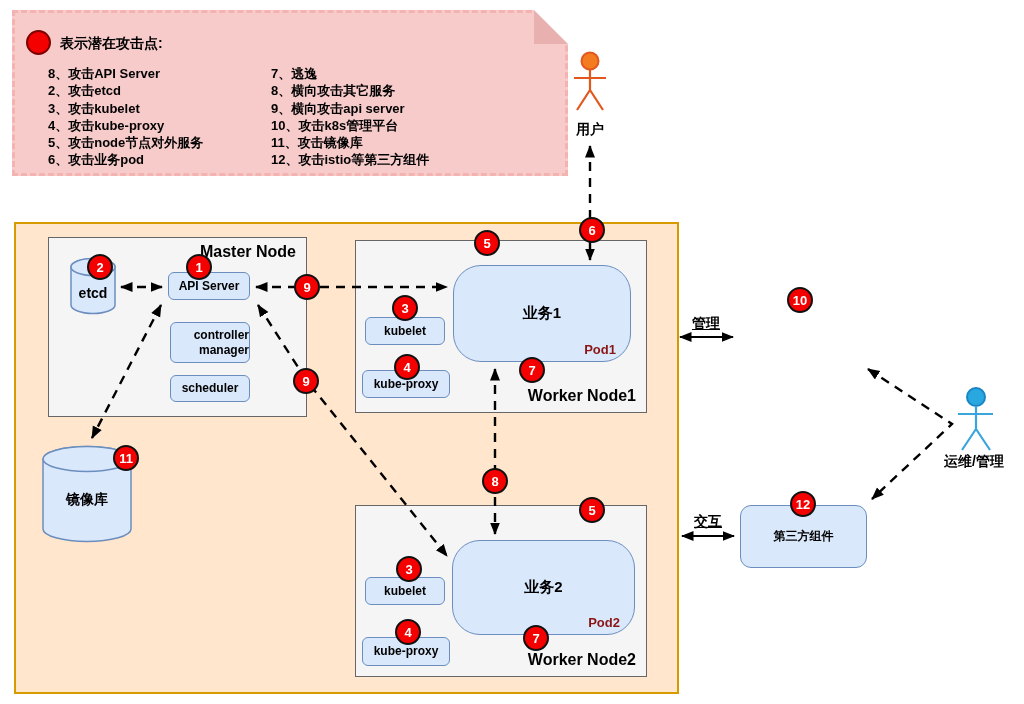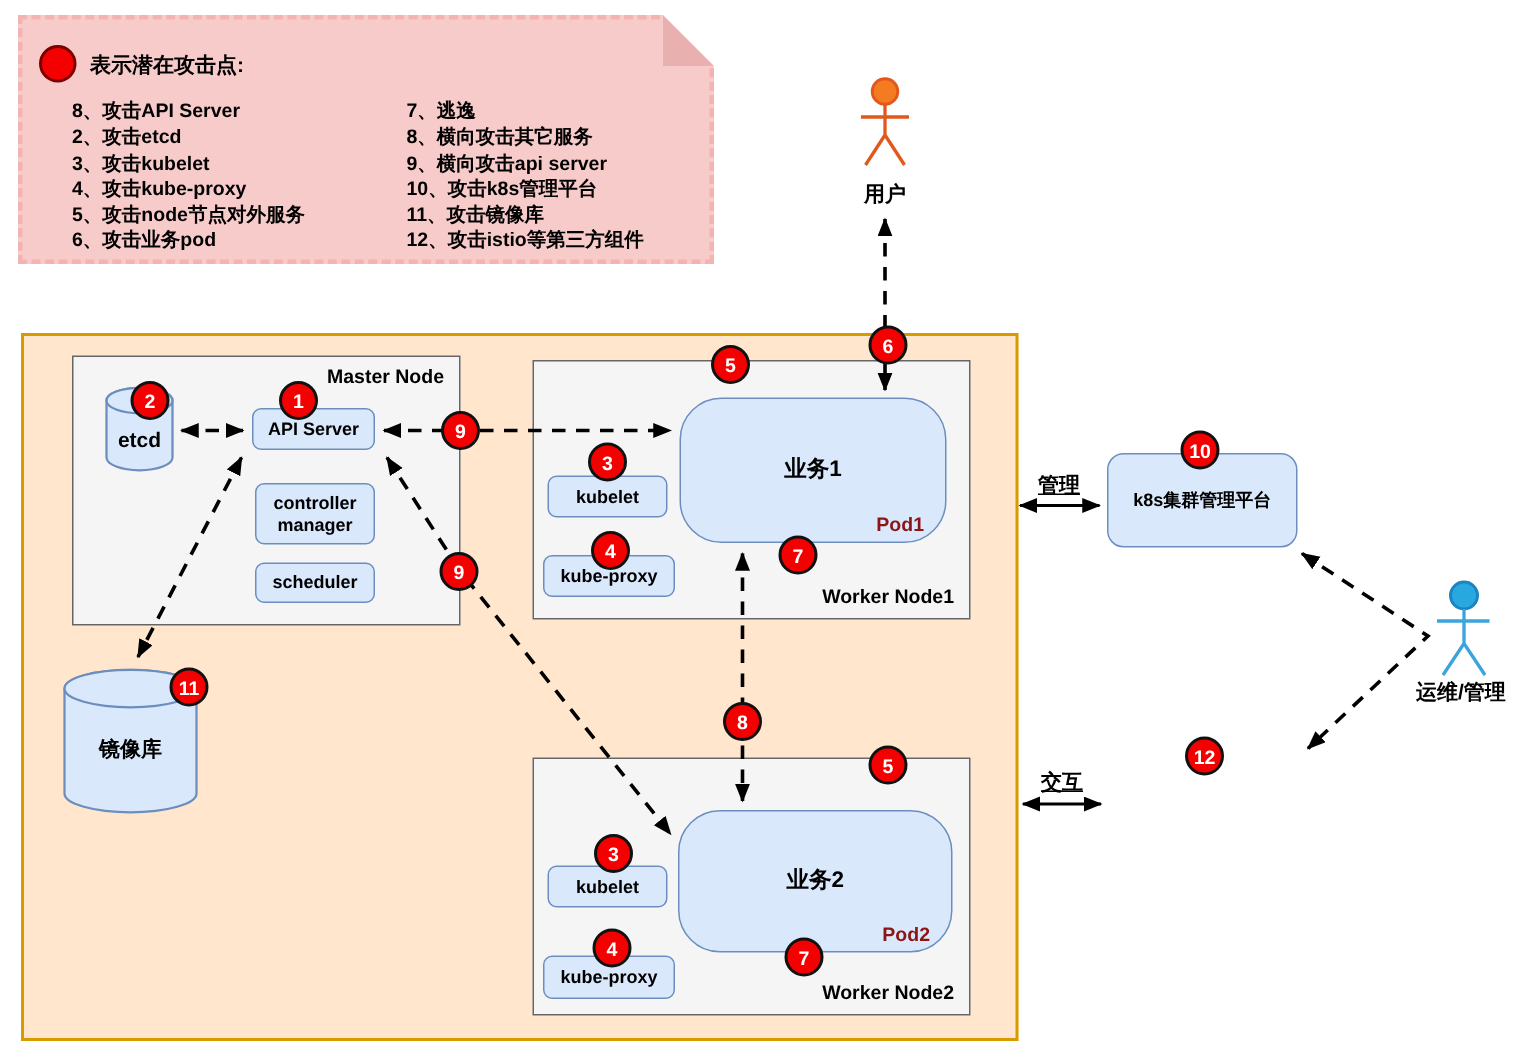--- a/index.html
+++ b/index.html
@@ -1,33 +1,33 @@
 <!DOCTYPE html>
 <html><head>
 <meta charset="utf-8">
 <style>
   html,body{margin:0;padding:0;background:#fff;}
   #stage{position:relative;width:1024px;height:704px;background:#ffffff;overflow:hidden;
          font-family:"Liberation Sans","DejaVu Sans",sans-serif;color:#000;}
   
-  .note{position:absolute;left:12px;top:10px;width:464px;height:166px;background:#f8cbcb;
+  .note{position:absolute;left:12px;top:10px;width:556px;height:166px;background:#f8cbcb;
         border:3px dashed #f3b3b1;box-sizing:border-box;z-index:6;}
   .note::before{content:'';position:absolute;top:-3px;right:-3px;width:0;height:0;
         border-width:0 34px 34px 0;border-style:solid;border-color:#fff #fff #e9b0b0 transparent;}
   .legend-dot{position:absolute;left:11px;top:17px;width:25px;height:25px;border-radius:50%;
         background:#f50000;border:2px solid #7c0000;box-sizing:border-box;}
   .note-title{position:absolute;left:45px;top:22px;font-size:14px;font-weight:bold;}
   .note-col{position:absolute;top:52px;font-size:13px;font-weight:bold;line-height:17.3px;white-space:nowrap;}
   .note-col.left{left:33px;}
   .note-col.right{left:256px;}
   
   .cluster{position:absolute;left:14px;top:222px;width:665px;height:472px;background:#ffe6cc;
         border:2px solid #d79b00;box-sizing:border-box;z-index:0;}
   .nodebox{position:absolute;background:#f5f5f5;border:1.5px solid #666;box-sizing:border-box;z-index:1;}
-  .nodebox .corner-label{position:absolute;font-size:13px;font-weight:bold;}
+  .nodebox .corner-label{position:absolute;font-size:16px;font-weight:bold;}
   .bluebox{position:absolute;background:#dae8fc;border:1px solid #6c8ebf;border-radius:6px;
         display:flex;align-items:center;justify-content:center;text-align:center;
         font-size:12px;font-weight:bold;z-index:2;box-sizing:border-box;line-height:1.25;}
   .service{border-radius:28px;font-size:15px;}
   .pod-label{position:absolute;right:14px;bottom:3px;font-size:13px;font-weight:bold;color:#8b1515;}
   .cyl{position:absolute;z-index:2;}
   .cyl .cyl-label{position:absolute;left:0;width:100%;text-align:center;font-weight:bold;font-size:14px;}
   
   .ext-label{position:absolute;font-size:14px;font-weight:bold;z-index:2;white-space:nowrap;}
   .edge-label{position:absolute;font-size:14px;font-weight:bold;text-decoration:underline;z-index:4;}
@@ -72,21 +72,21 @@
     <span class="corner-label" style="right:10px;top:5px;">Master Node</span>
   </div>
   <div class="cyl" style="left:70px;top:257px;width:46px;height:59px;">
     <svg width="46" height="59">
       <path d="M1,10 v38 a22,8.5 0 0 0 44,0 V10 a22,8.5 0 0 0 -44,0 z" fill="#dae8fc" stroke="#6c8ebf" stroke-width="1.5"></path>
       <ellipse cx="23" cy="10" rx="22" ry="8.5" fill="#dae8fc" stroke="#6c8ebf" stroke-width="1.5"></ellipse>
     </svg>
     <span class="cyl-label" style="top:28px;">etcd</span>
   </div>
   <div class="bluebox" style="left:168px;top:272px;width:82px;height:28px;">API Server</div>
-  <div class="bluebox" style="left:170px;top:322px;width:80px;height:41px;">controller manager</div>
+  <div class="bluebox" style="left:170px;top:322px;width:80px;height:41px;text-align:right;">controller manager</div>
   <div class="bluebox" style="left:170px;top:375px;width:80px;height:27px;">scheduler</div>
 
   <div class="nodebox" style="left:355px;top:240px;width:292px;height:173px;">
     <span class="corner-label" style="right:10px;bottom:7px;">Worker Node1</span>
   </div>
   <div class="bluebox" style="left:365px;top:317px;width:80px;height:28px;">kubelet</div>
   <div class="bluebox" style="left:362px;top:370px;width:88px;height:28px;">kube-proxy</div>
   <div class="bluebox service" style="left:453px;top:265px;width:178px;height:97px;">
     <span>业务1</span>
     <span class="pod-label">Pod1</span>
@@ -103,21 +103,21 @@
   </div>
 
   <div class="cyl" style="left:42px;top:445px;width:90px;height:99px;">
     <svg width="90" height="99">
       <path d="M1,14 v70 a44,12.5 0 0 0 88,0 V14 a44,12.5 0 0 0 -88,0 z" fill="#dae8fc" stroke="#6c8ebf" stroke-width="1.5"></path>
       <ellipse cx="45" cy="14" rx="44" ry="12.5" fill="#dae8fc" stroke="#6c8ebf" stroke-width="1.5"></ellipse>
     </svg>
     <span class="cyl-label" style="top:46px;">镜像库</span>
   </div>
 
-  <div class="bluebox" style="left:738px;top:302px;width:127px;height:63px;border-radius:11px;">k8s集群管理平台</div>
+  <div class="bluebox" style="left:740px;top:505px;width:127px;height:63px;border-radius:11px;">第三方组件</div>
 
   <span class="edge-label" style="left:692px;top:315px;">管理</span>
   <span class="edge-label" style="left:694px;top:513px;text-align:center;">交互</span>
 
   <span class="ext-label" style="left:576px;top:121px;">用户</span>
   <span class="ext-label" style="left:944px;top:453px;">运维/管理</span>
 
   <svg id="wires" width="1024" height="704">
     <defs>
       <marker id="ah" markerWidth="13" markerHeight="11" refX="11.5" refY="5" orient="auto-start-reverse" markerUnits="userSpaceOnUse">

